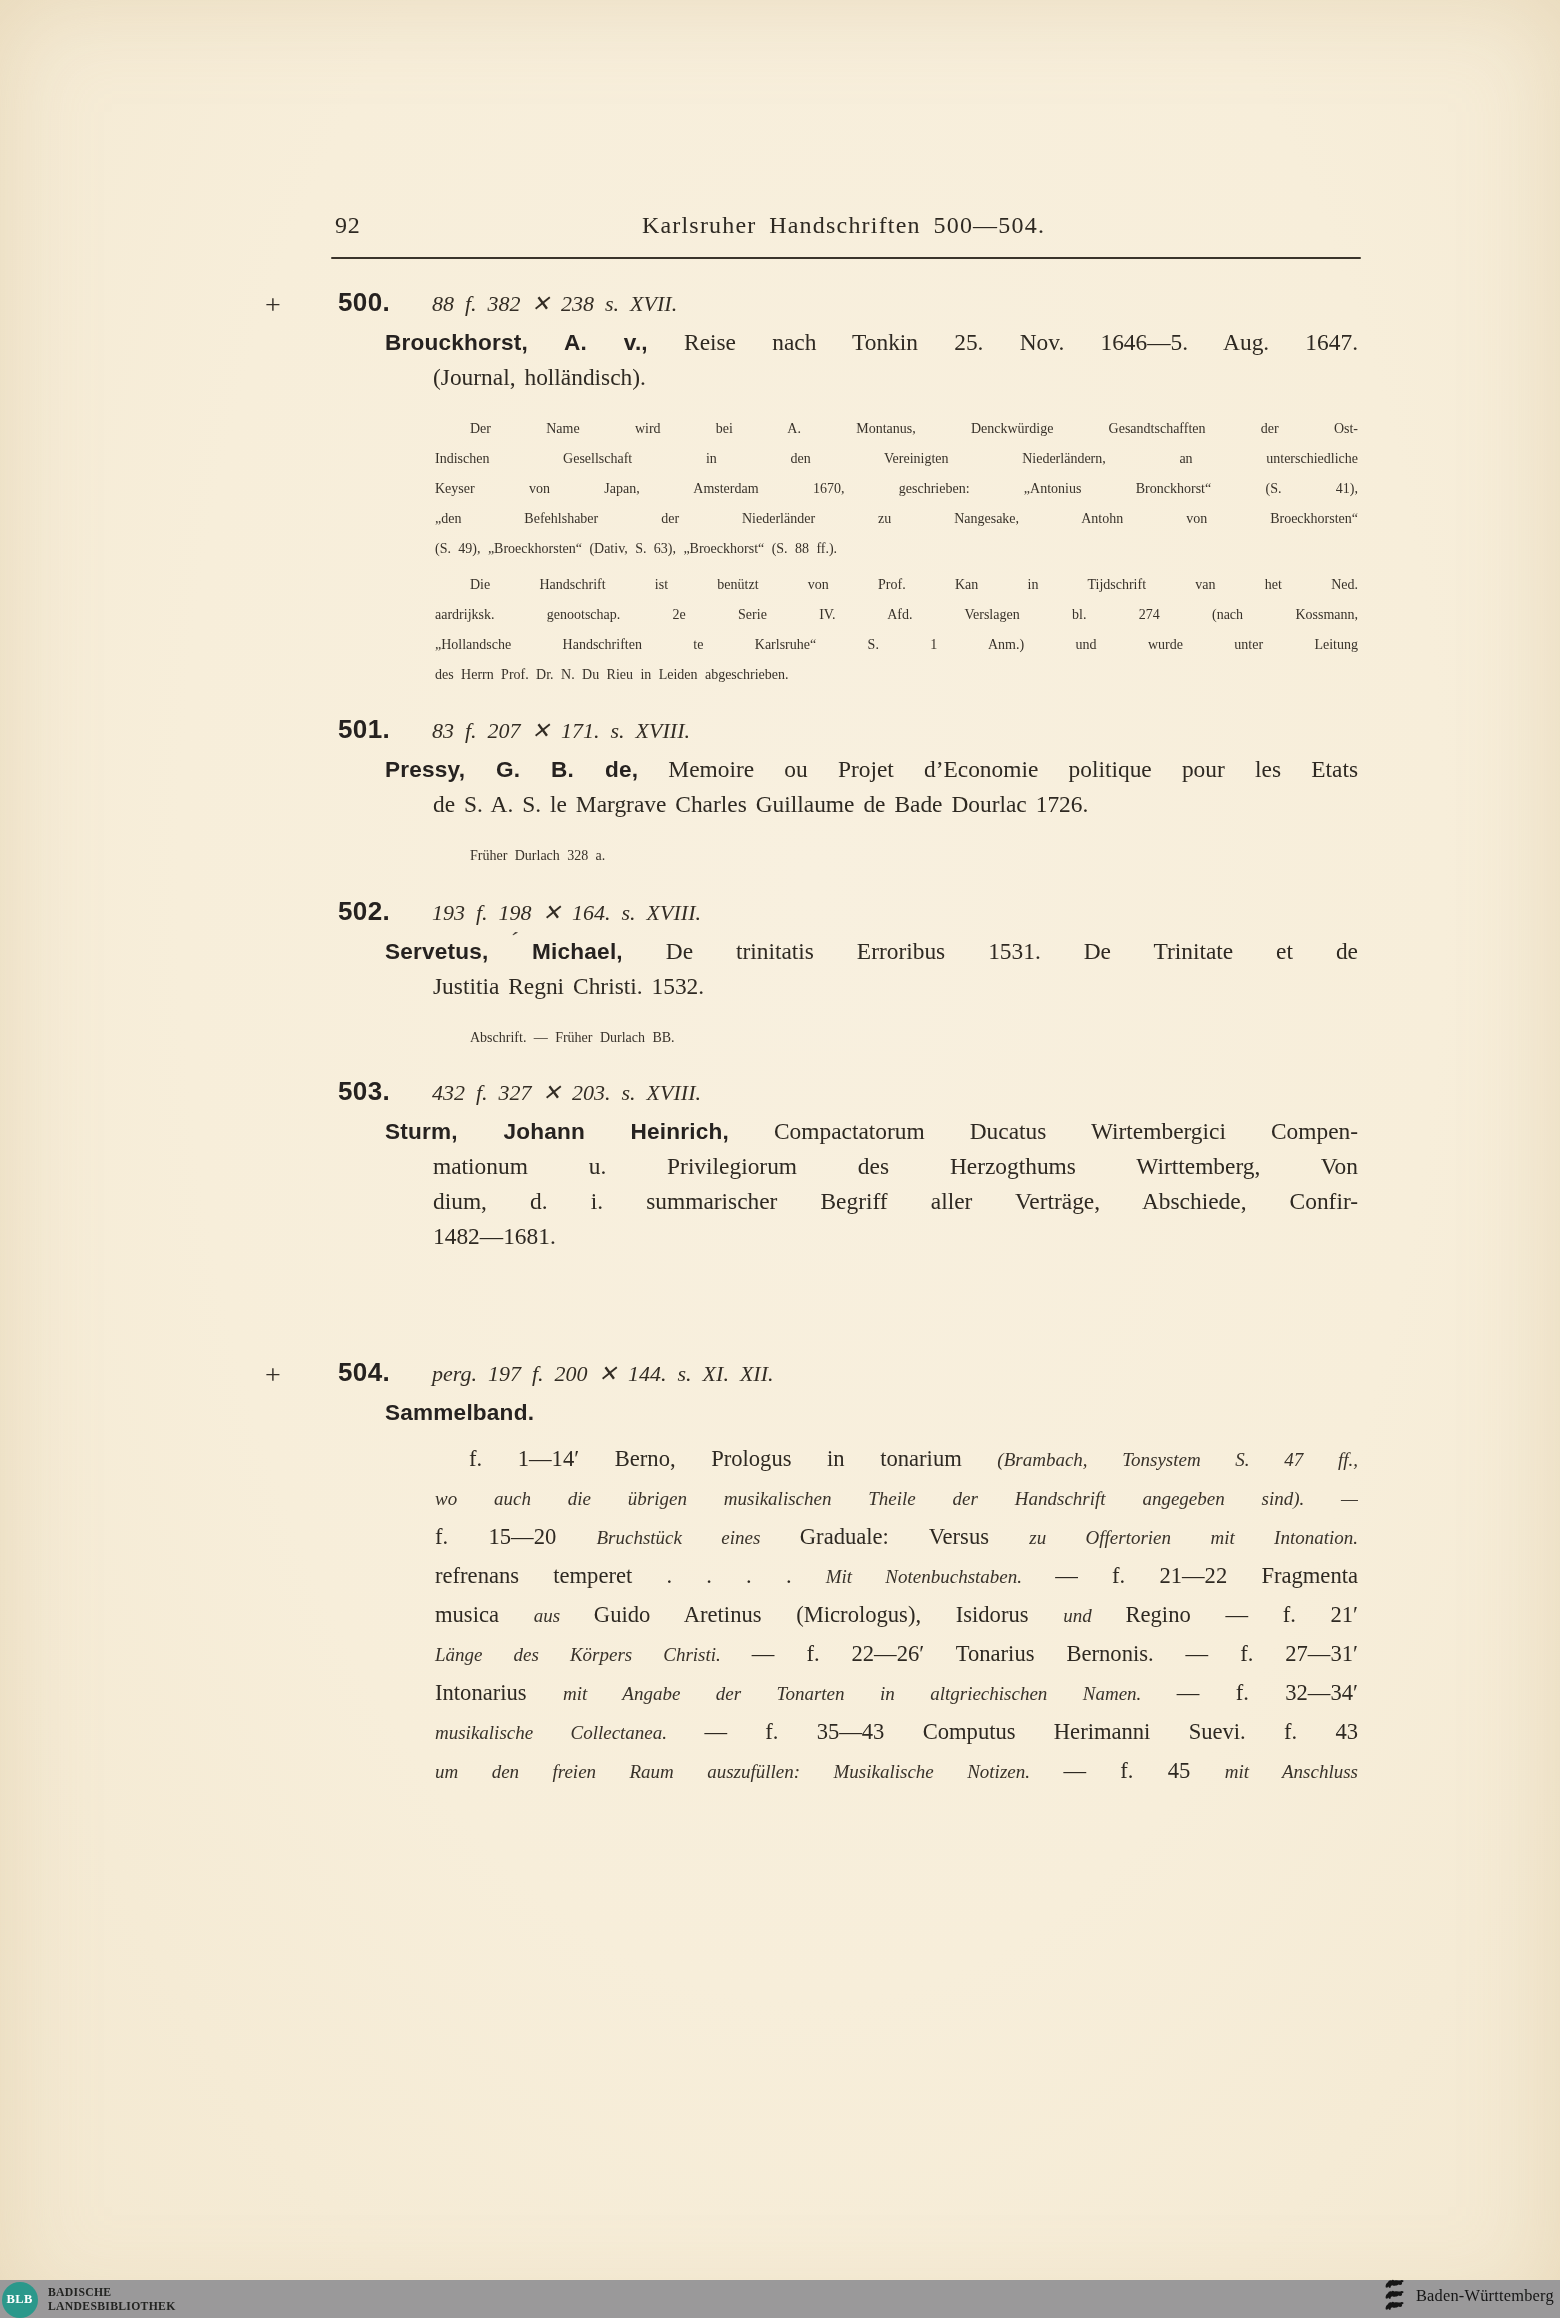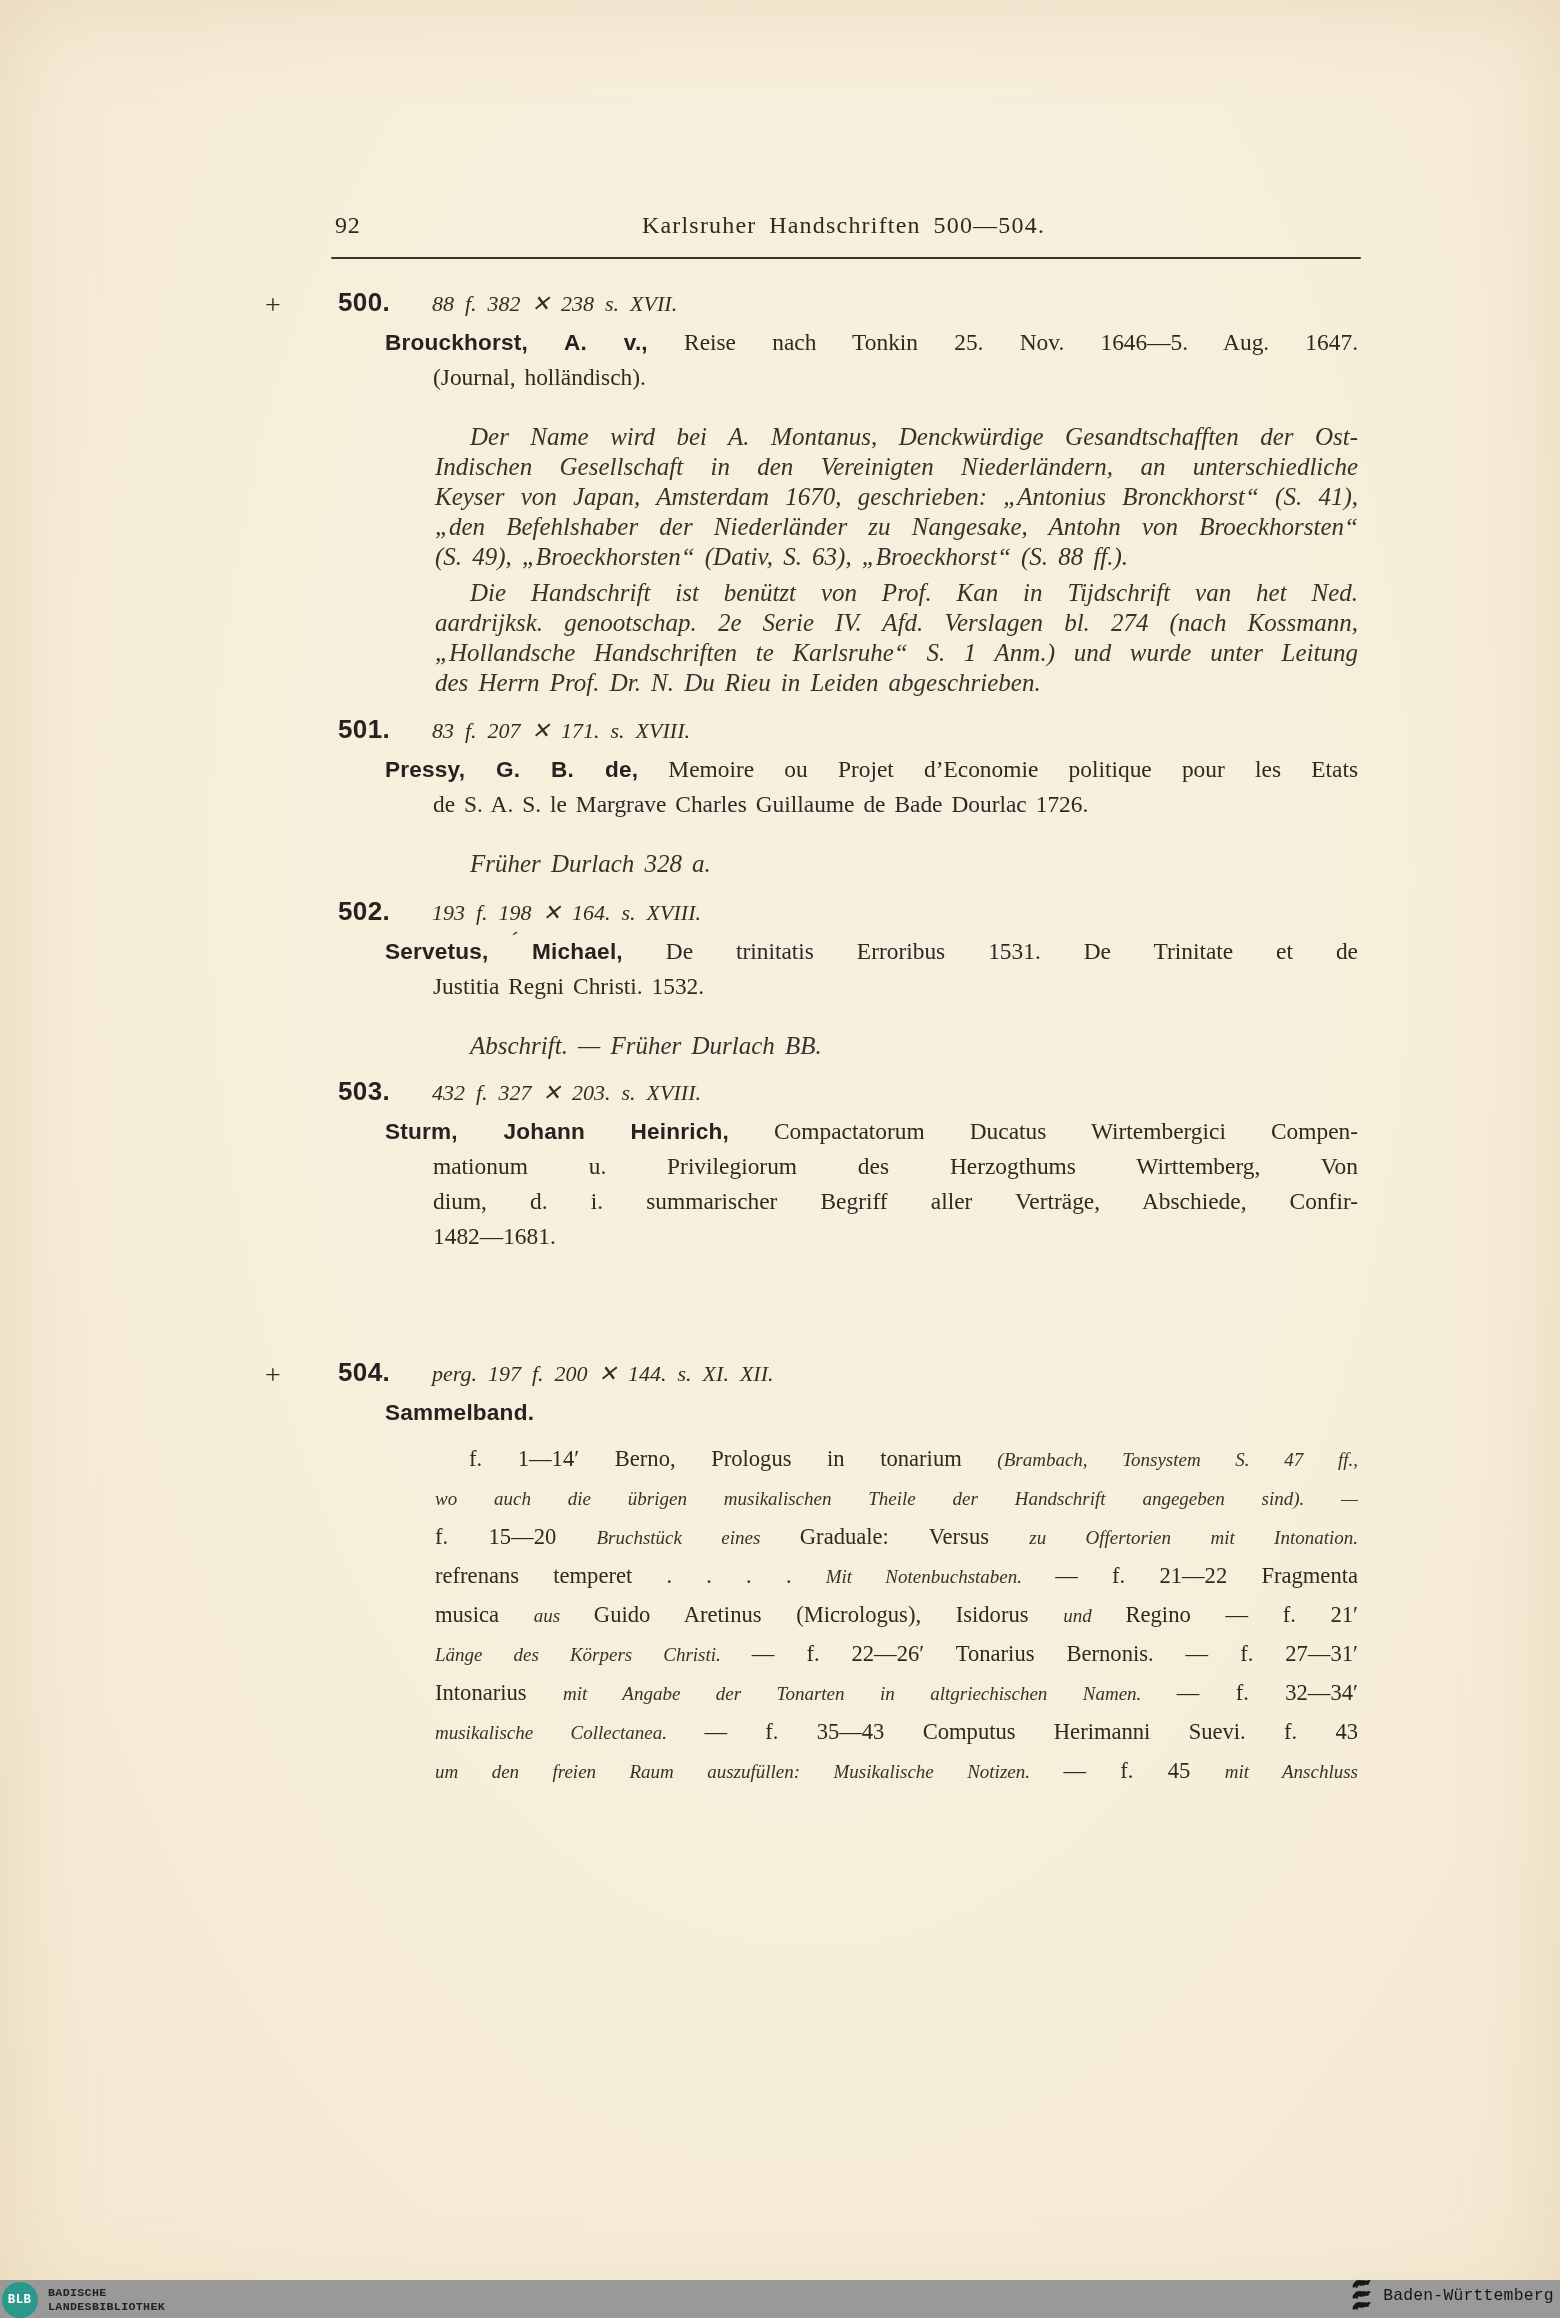--- a/index.html
+++ b/index.html
@@ -21,32 +21,32 @@
   .numline{position:relative;height:33px;margin-left:10px;white-space:nowrap;}
   .plus{position:absolute;left:-73px;top:1.6px;font-size:28px;color:#332d26;}
   .eno{display:inline-block;width:94px;font-family:"Liberation Sans",sans-serif;
        font-weight:700;font-size:26px;color:#262220;letter-spacing:0.4px;}
   .collation{font-style:italic;font-size:22px;word-spacing:5.5px;color:#332d25;}
   .heading{margin-top:5px;padding-left:105px;font-size:23.4px;line-height:35px;position:relative;word-spacing:3.1px;}
   .heading .line.first{text-indent:-48px;}
   .run-b{font-family:"Liberation Sans",sans-serif;font-weight:700;font-size:22.6px;color:#262220;letter-spacing:0.2px;}
   .run-r{font-family:inherit;}
   .run-i{font-style:italic;font-size:19px;color:#38322a;}
-  .notes{margin-top:27px;padding-left:107px;font-style:italic;font-size:25px;
+  .notes{margin-top:19px;padding-left:107px;font-size:14px;
          line-height:30px;color:#38322a;word-spacing:3.9px;}
   .note-para + .note-para{margin-top:6.2px;}
   .note-para .line:first-child{text-indent:35px;}
   .contents{margin-top:10px;padding-left:107px;font-size:22.6px;line-height:38px;word-spacing:3.9px;}
   .contents .line:first-child{text-indent:34px;}
   .line{min-height:1em;}
   .jl{text-align:justify;text-align-last:justify;}
   .pencil-mark{position:absolute;left:182px;top:-11px;font-size:23.4px;color:#4a443c;transform:rotate(8deg);}
   
   .footer{position:absolute;left:0;top:2280px;width:1560px;height:39px;background:#9a999a;
-          font-family:Liberation Mono, monospace;}
+          font-family:Liberation Serif, serif;}
   .blb-badge{position:absolute;left:1.6px;top:1.6px;width:36px;height:36px;border-radius:50%;
              background:#2b988b;color:#ffffff;display:flex;align-items:center;justify-content:center;
              font-weight:700;font-size:12.5px;letter-spacing:0.4px;}
   .libname{position:absolute;left:48px;top:5.5px;color:#232422;font-weight:700;font-size:11.7px;
            line-height:14px;letter-spacing:0.3px;}
   .bw{position:absolute;right:6.2px;top:0;height:31px;display:flex;align-items:center;gap:9.4px;}
   .lions{width:23.4px;height:33px;display:block;}
   .bw-label{color:#161616;font-size:16.4px;font-weight:500;letter-spacing:0.2px;}
 </style>
 </head>

